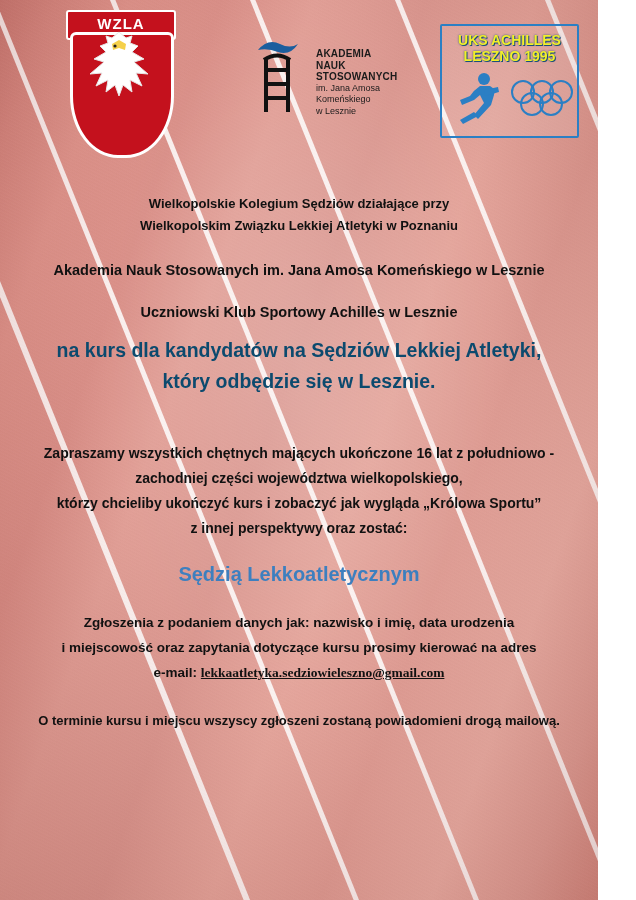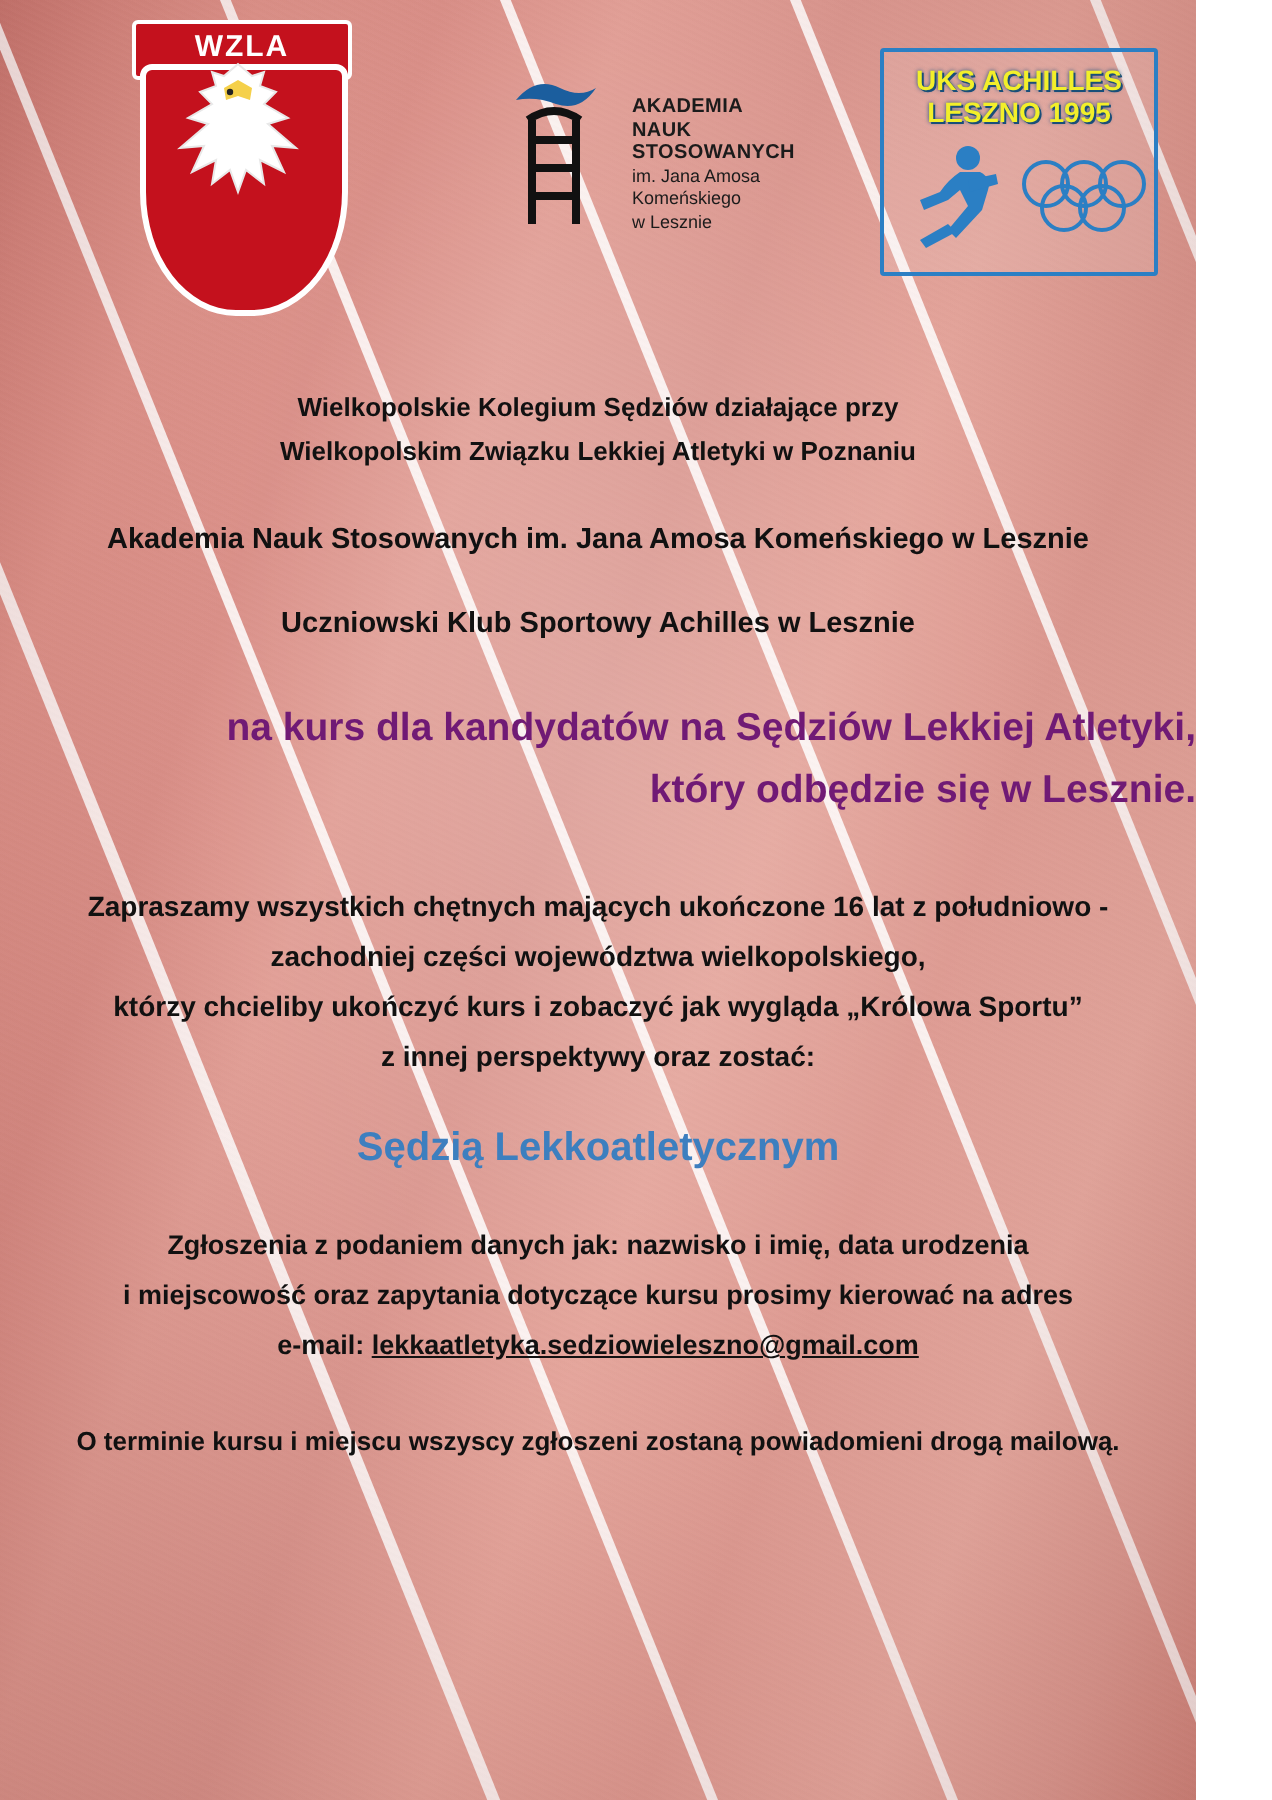--- a/index.html
+++ b/index.html
@@ -214,48 +214,48 @@
     margin-top: 20px;
     font-size: 14.5px;
     line-height: 22px;
   }
   .zapraszaja {
     margin-top: 34px;
     font-size: 13.5px;
     letter-spacing: 4px;
   }
   .headline {
-    margin-top: 26px;
-    color: #701a75;
+    margin-top: 12px;
+    color: #0c4a6e;
     font-size: 19.5px;
     line-height: 31px;
-    text-align: right;
   }
   .desc {
-    margin-top: 30px;
+    margin-top: 44px;
     font-size: 14px;
     line-height: 25px;
   }
   .role {
     margin-top: 22px;
     color: #3d7fbf;
     font-size: 20px;
   }
   .terms {
     margin-top: 26px;
     font-size: 13.5px;
     line-height: 25px;
   }
   .signup {
     margin-top: 24px;
     font-size: 13.5px;
     line-height: 25px;
   }
   .signup .mail {
     text-decoration: underline;
+    font-family: Liberation Serif, serif;
   }
   .footer-note {
     margin-top: 26px;
     font-size: 13px;
     line-height: 20px;
   }
 </style>
 </head>
 <body>
 

